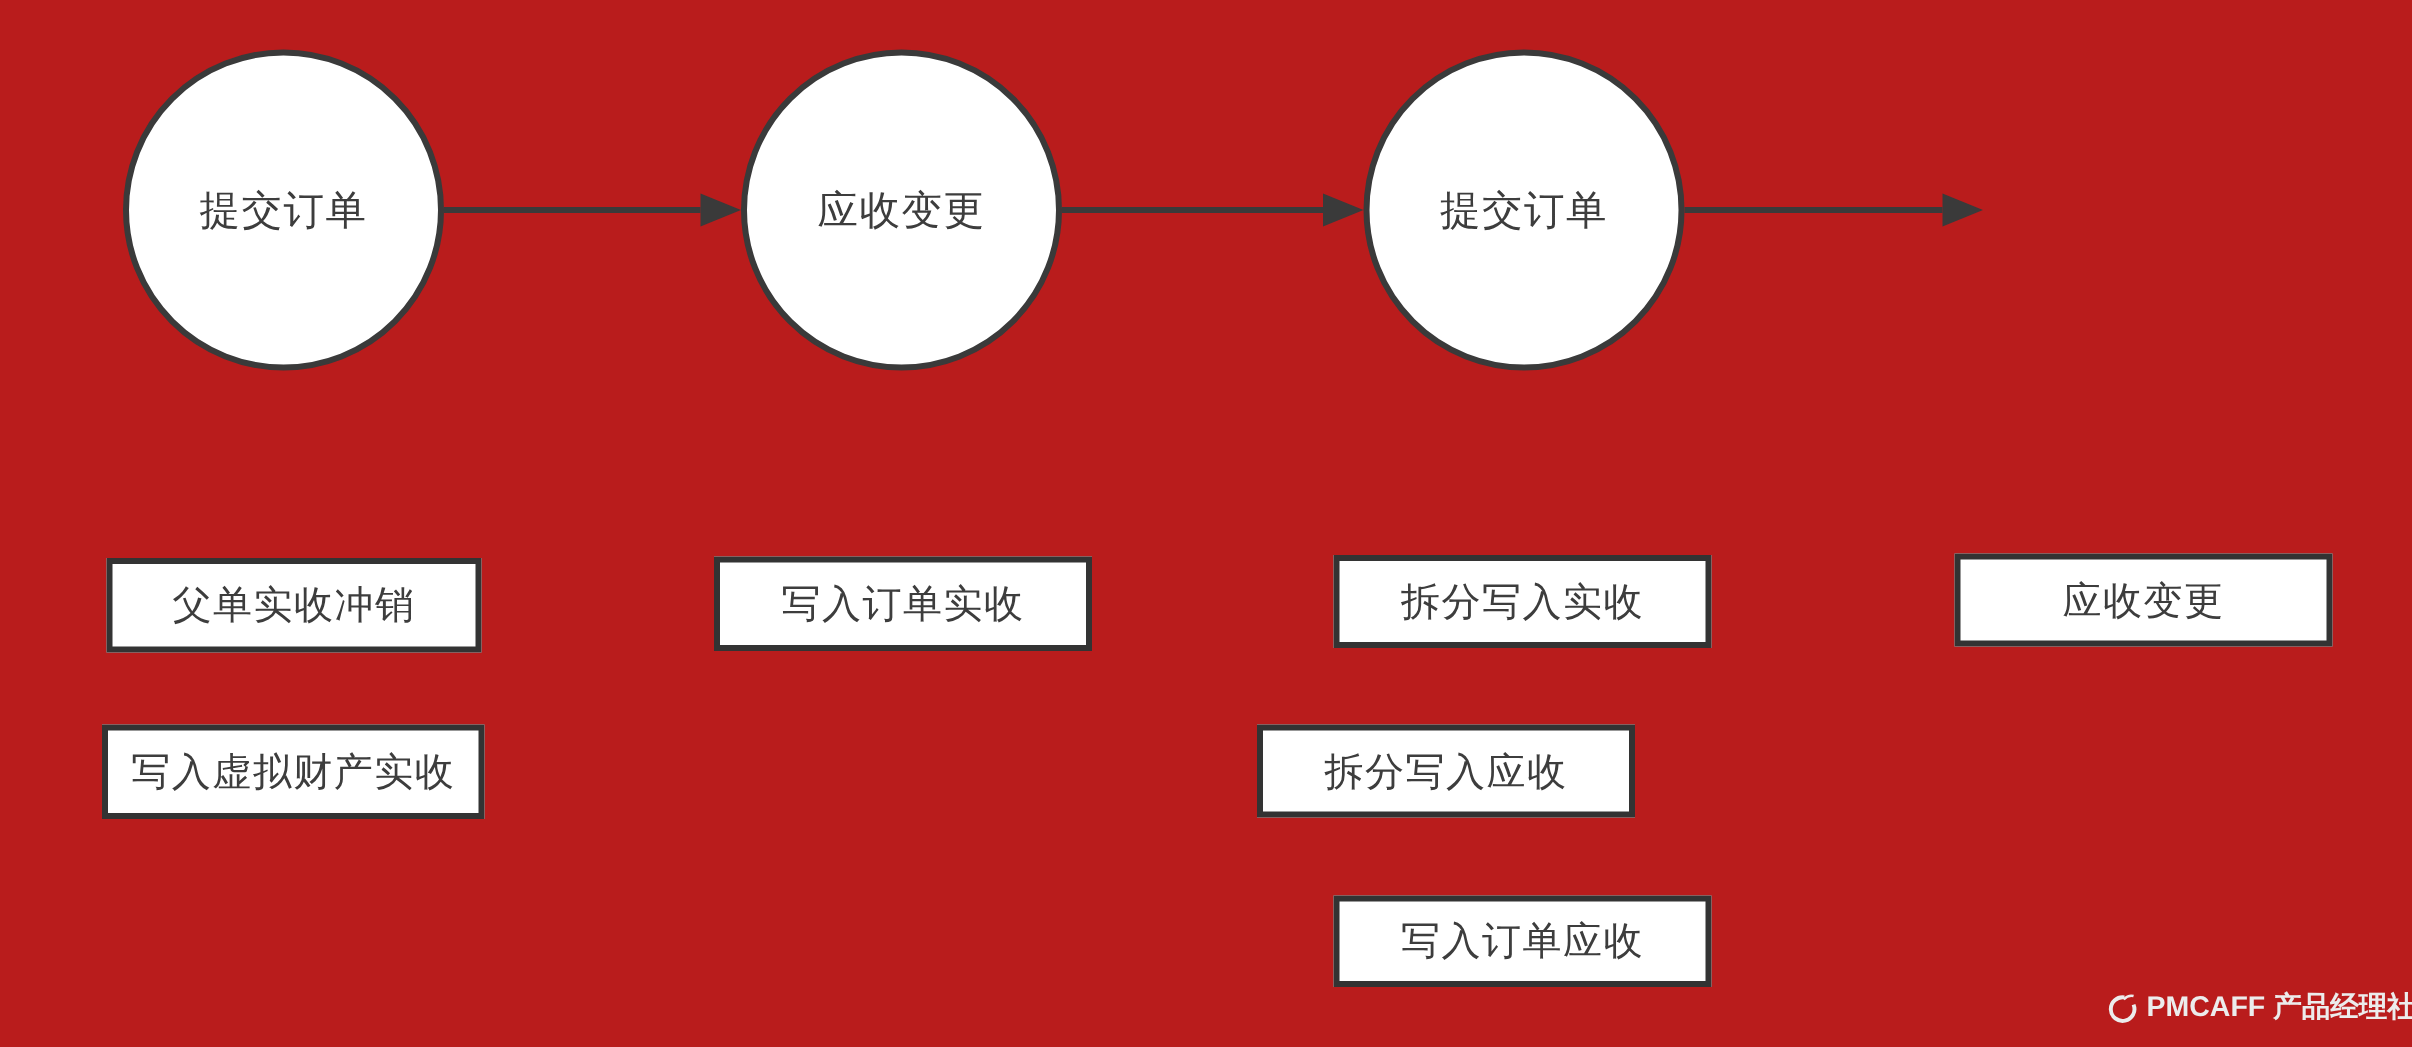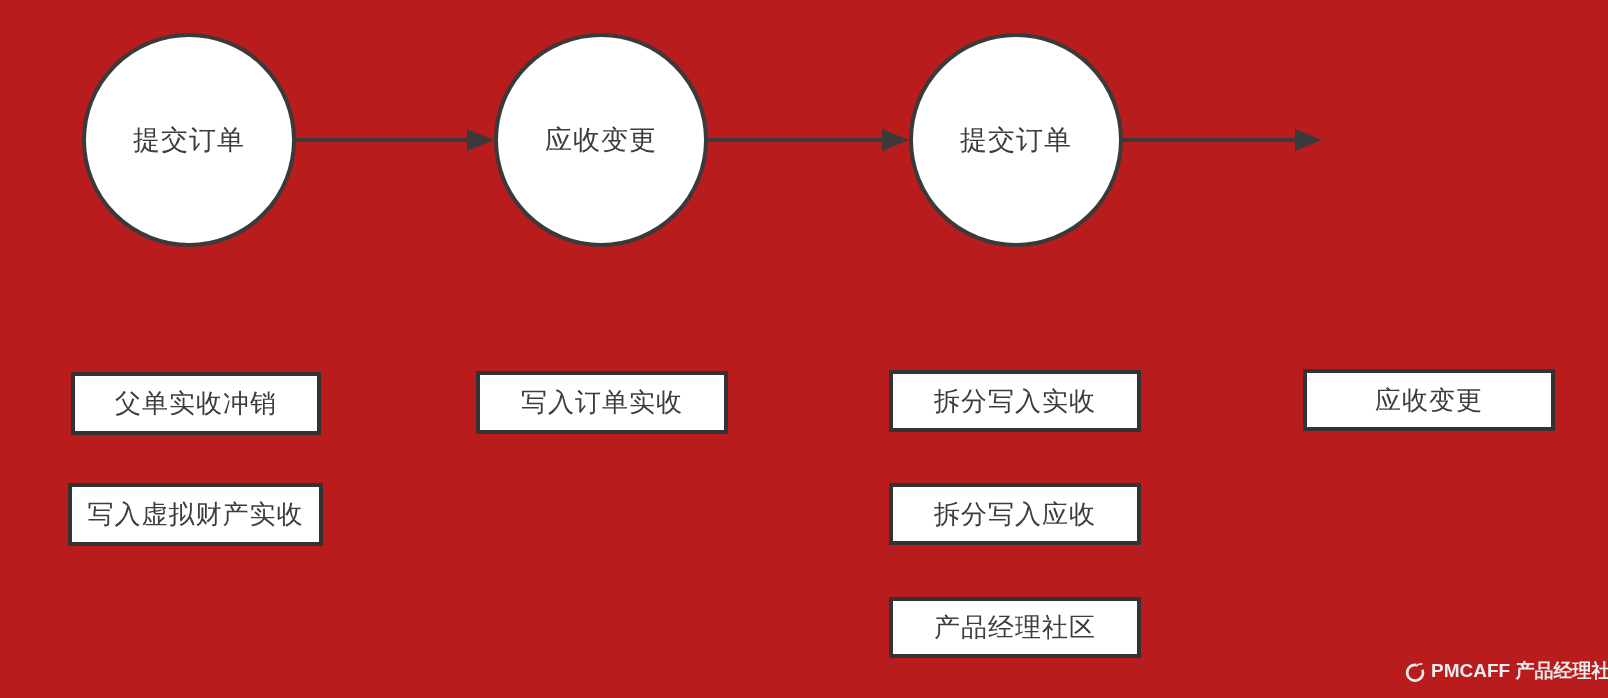--- a/index.html
+++ b/index.html
@@ -68,21 +68,21 @@
     align-items: center;
     justify-content: center;
     font-size: 26px;
     color: #3d3d3d;
     letter-spacing: 1px;
   }
   .action-1 { left: 71px;   top: 372px; width: 250px; height: 63px; }
   .action-2 { left: 68px;   top: 483px; width: 255px; height: 63px; }
   .action-3 { left: 476px;  top: 371px; width: 252px; height: 63px; }
   .action-4 { left: 889px;  top: 370px; width: 252px; height: 62px; }
-  .action-5 { left: 889px;  top: 483px; width: 252px; height: 62px; }
+  .action-5 { left: 838px;  top: 483px; width: 252px; height: 62px; }
   .action-6 { left: 889px;  top: 597px; width: 252px; height: 61px; }
   .action-7 { left: 1303px; top: 369px; width: 252px; height: 62px; }
 
   
   .watermark {
     position: absolute;
     left: 1404px;
     top: 658px;
     display: flex;
     align-items: center;
@@ -123,21 +123,21 @@
   <div class="action action-2">
     <span>写入虚拟财产实收</span>
   </div>
   <div class="action action-4">
     <span>拆分写入实收</span>
   </div>
   <div class="action action-5">
     <span>拆分写入应收</span>
   </div>
   <div class="action action-6">
-    <span>产品经理社区</span>
+    <span>写入订单应收</span>
   </div>
   <div class="action action-7">
     <span>应收变更</span>
   </div>
 
   <div class="watermark">
     <span>
       <svg width="21" height="21" viewBox="0 0 24 24">
         <path d="M14 4.5 A 9 9 0 1 0 21 10" fill="none" stroke="#ececec" stroke-width="3"></path>
         <path d="M13.5 6 q 3.5 -3.5 7.5 -2.5" fill="none" stroke="#ececec" stroke-width="2"></path>

